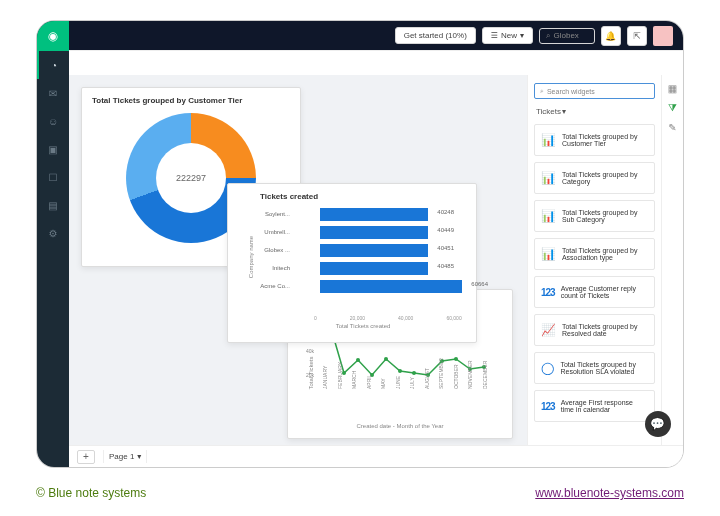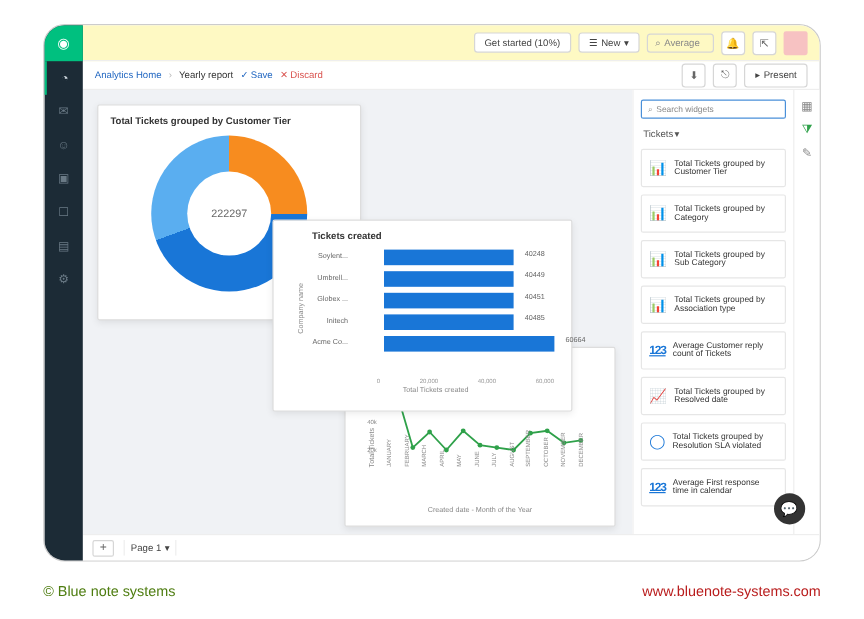--- a/index.html
+++ b/index.html
@@ -2,21 +2,21 @@
 <html><head>
 <meta charset="utf-8">
 <style>
   * { box-sizing: border-box; margin: 0; padding: 0; }
   body { font-family: -apple-system, BlinkMacSystemFont, "Segoe UI", sans-serif; font-size: 9px; color: #333; background: #fff; width: 720px; height: 516px; position: relative; }
   .frame { border: 1px solid #ccc; border-radius: 18px; width: 648px; height: 448px; margin: 20px 36px 0 36px; overflow: hidden; position: relative; }
   .sidebar { position: absolute; left: 0; top: 0; width: 32px; height: 448px; background: #1c2b36; display: flex; flex-direction: column; align-items: center; z-index: 5; }
   .brand-sq { width: 32px; height: 30px; background: #00c07f; display: flex; align-items: center; justify-content: center; color: #fff; font-size: 12px; }
   .sidebar-item { width: 32px; height: 28px; display: flex; align-items: center; justify-content: center; color: #6a7a86; font-size: 10px; cursor: pointer; }
   .sidebar-item.active { color: #cbd5dc; border-left: 2px solid #00c07f; }
-  .topbar { position: absolute; top: 0; left: 32px; right: 0; height: 30px; display: flex; align-items: center; justify-content: flex-end; gap: 6px; padding: 0 10px; background: #fef9c3; border-bottom: 1px solid #eee; }
+  .topbar { position: absolute; top: 0; left: 32px; right: 0; height: 30px; display: flex; align-items: center; justify-content: flex-end; gap: 6px; padding: 0 10px; background: #0f172a; border-bottom: 1px solid #eee; }
   .btn { border: 1px solid #d6d6d6; background: #fff; border-radius: 3px; padding: 3px 8px; font-size: 8px; color: #444; cursor: pointer; white-space: nowrap; display: flex; align-items: center; gap: 3px; }
   .iconbtn { width: 20px; height: 20px; border: 1px solid #d6d6d6; border-radius: 3px; display: flex; align-items: center; justify-content: center; font-size: 9px; color: #666; cursor: pointer; background: #fff; }
   .avatar { width: 20px; height: 20px; background: #f7c2c2; border-radius: 2px; }
   .searchbox { border: 1px solid #d6d6d6; border-radius: 3px; padding: 2px 6px; font-size: 8px; color: #888; display: flex; align-items: center; gap: 3px; width: 56px; }
   .subbar { position: absolute; top: 30px; left: 32px; right: 0; height: 24px; border-bottom: 1px solid #eee; display: flex; align-items: center; padding: 0 10px; gap: 6px; font-size: 8px; }
   .crumb { color: #2368c2; cursor: pointer; }
   .sep { color: #bbb; }
   .subbar-right { margin-left: auto; display: flex; gap: 6px; }
   .action-save { color: #2368c2; cursor: pointer; display: flex; align-items: center; gap: 2px; }
   .action-discard { color: #d9534f; cursor: pointer; display: flex; align-items: center; gap: 2px; }
@@ -43,29 +43,29 @@
   .xticks { display: flex; justify-content: space-between; padding: 0 26px 0 34px; margin-top: -6px; }
   .xticks span { font-size: 5px; color: #888; transform: rotate(-90deg); transform-origin: left top; width: 4px; height: 20px; overflow: visible; white-space: nowrap; }
   .line-xlabel { text-align: center; font-size: 6px; color: #888; margin-top: 14px; }
   .line-ylabel { position: absolute; left: 6px; top: 80px; transform: rotate(-90deg); font-size: 6px; color: #888; }
   .rightpanel { position: absolute; top: 54px; right: 0; bottom: 22px; width: 156px; background: #fff; border-left: 1px solid #eee; display: flex; }
   .panel-main { flex: 1; display: flex; flex-direction: column; padding: 8px 6px; gap: 6px; overflow: hidden; }
   .panel-search { border: 1px solid #4a90d9; border-radius: 2px; padding: 3px 5px; font-size: 7px; color: #888; display: flex; align-items: center; gap: 3px; }
   .panel-head { font-size: 8px; color: #555; display: flex; align-items: center; gap: 1px; padding: 2px 2px; }
   .widget-item { border: 1px solid #e6e6e6; border-radius: 2px; padding: 8px 6px; display: flex; align-items: center; gap: 6px; font-size: 7px; cursor: pointer; min-height: 28px; }
   .wicon { font-size: 12px; color: #1976d7; width: 16px; display: flex; align-items: center; justify-content: center; }
-  .wicon.num { font-weight: 700; font-size: 10px; letter-spacing: -1px; text-decoration: underline; }
+  .wicon.num { font-weight: 700; font-size: 10px; letter-spacing: -1px; }
   .panel-side { width: 22px; border-left: 1px solid #eee; display: flex; flex-direction: column; align-items: center; padding-top: 8px; gap: 8px; font-size: 10px; color: #888; }
   .panel-side .pside-item { cursor: pointer; }
   .footerbar { position: absolute; bottom: 0; left: 32px; right: 0; height: 22px; background: #fff; border-top: 1px solid #eee; display: flex; align-items: center; padding: 0 8px; gap: 8px; }
   .add-tab { width: 18px; height: 14px; border: 1px solid #d6d6d6; border-radius: 2px; display: flex; align-items: center; justify-content: center; font-size: 10px; color: #666; cursor: pointer; }
   .page-tab { font-size: 8px; color: #444; display: flex; align-items: flex-end; gap: 3px; cursor: pointer; padding: 2px 5px; border-left: 1px solid #eee; border-right: 1px solid #eee; }
   .fab { position: absolute; bottom: 30px; right: 12px; width: 26px; height: 26px; background: #333; color: #fff; border-radius: 50%; display: flex; align-items: center; justify-content: center; font-size: 12px; cursor: pointer; z-index: 10; }
   .caption-left { position: absolute; left: 36px; bottom: 16px; font-size: 12px; color: #4d7c0f; }
-  .caption-right { position: absolute; right: 36px; bottom: 16px; font-size: 12px; color: #b91c1c; cursor: pointer; }
+  .caption-right { position: absolute; right: 36px; bottom: 16px; font-size: 12px; color: #701a75; text-decoration: underline; cursor: pointer; }
   .xaxis-ticks { display: flex; padding-left: 64px; gap: 33px; font-size: 5px; color: #999; }
 </style>
 </head>
 <body>
 
 <div class="frame">
 
   <div class="sidebar">
     <div class="brand-sq">◉</div>
     <div class="sidebar-item active">◔</div>
@@ -75,39 +75,27 @@
     <div class="sidebar-item">☐</div>
     <div class="sidebar-item">▤</div>
     <div class="sidebar-item">⚙</div>
   </div>
 
   <div class="topbar">
     <div class="btn">Get started (10%)</div>
     <div class="btn">☰ <span>New</span> ▾</div>
     <div class="searchbox">
         <span>⌕</span>
-        <span>Average</span>
+        <span>Globex</span>
       </div>
     <div class="iconbtn">🔔</div>
     <div class="iconbtn">⇱</div>
     <div class="avatar"></div>
   </div>
 
-  <div class="subbar">
-    <span class="crumb">Analytics Home</span>
-    <span class="sep">›</span>
-    <span>Yearly report</span>
-    <span class="action-save">✓ <span>Save</span></span>
-    <span class="action-discard">✕ <span>Discard</span></span>
-    <div class="subbar-right">
-      <div class="iconbtn">⬇</div>
-      <div class="iconbtn">⎋</div>
-      <div class="btn">▸ <span>Present</span></div>
-    </div>
-  </div>
 
   <div class="canvas">
     <div class="card donut-card">
       <div class="card-title">Total Tickets grouped by Customer Tier</div>
       <div class="donut" data-center="222297"></div>
     </div>
 
     <div class="card bar-card">
       <div class="card-title">Tickets created</div>
       <div class="ylabel-bar">Company name</div>

